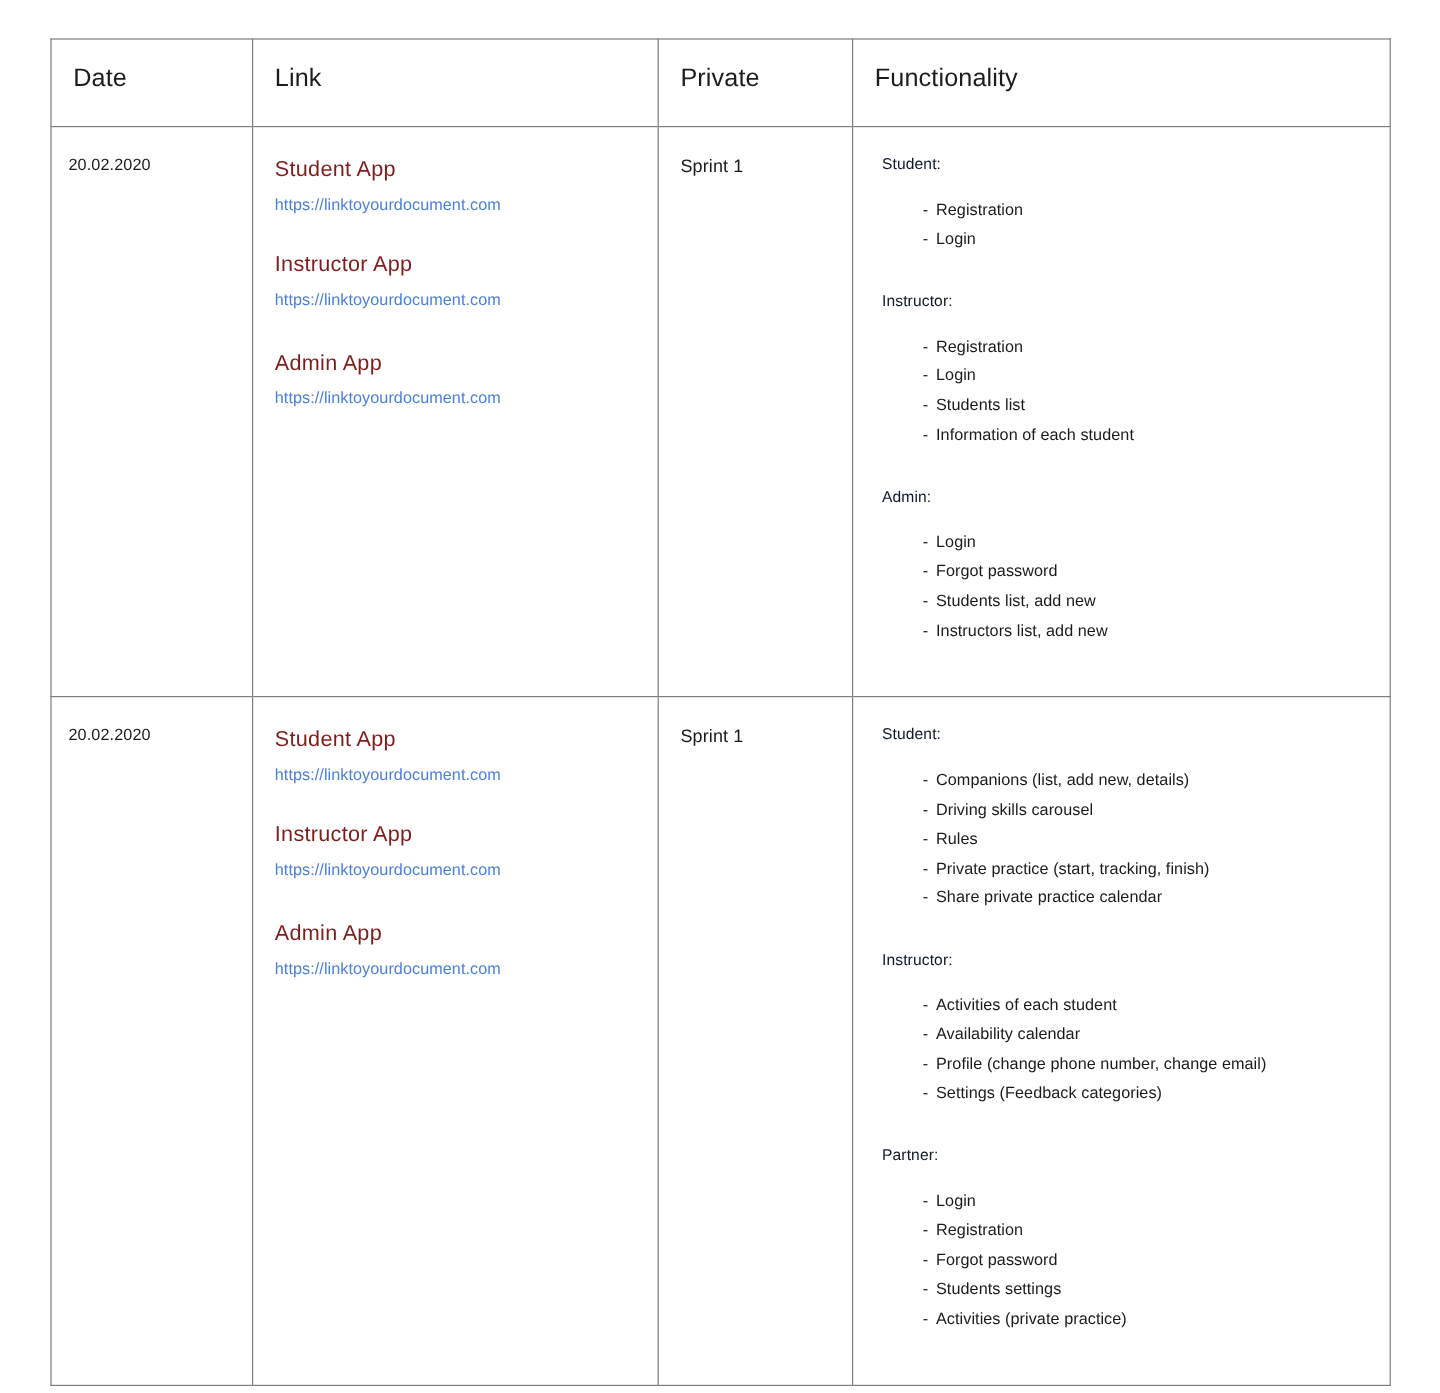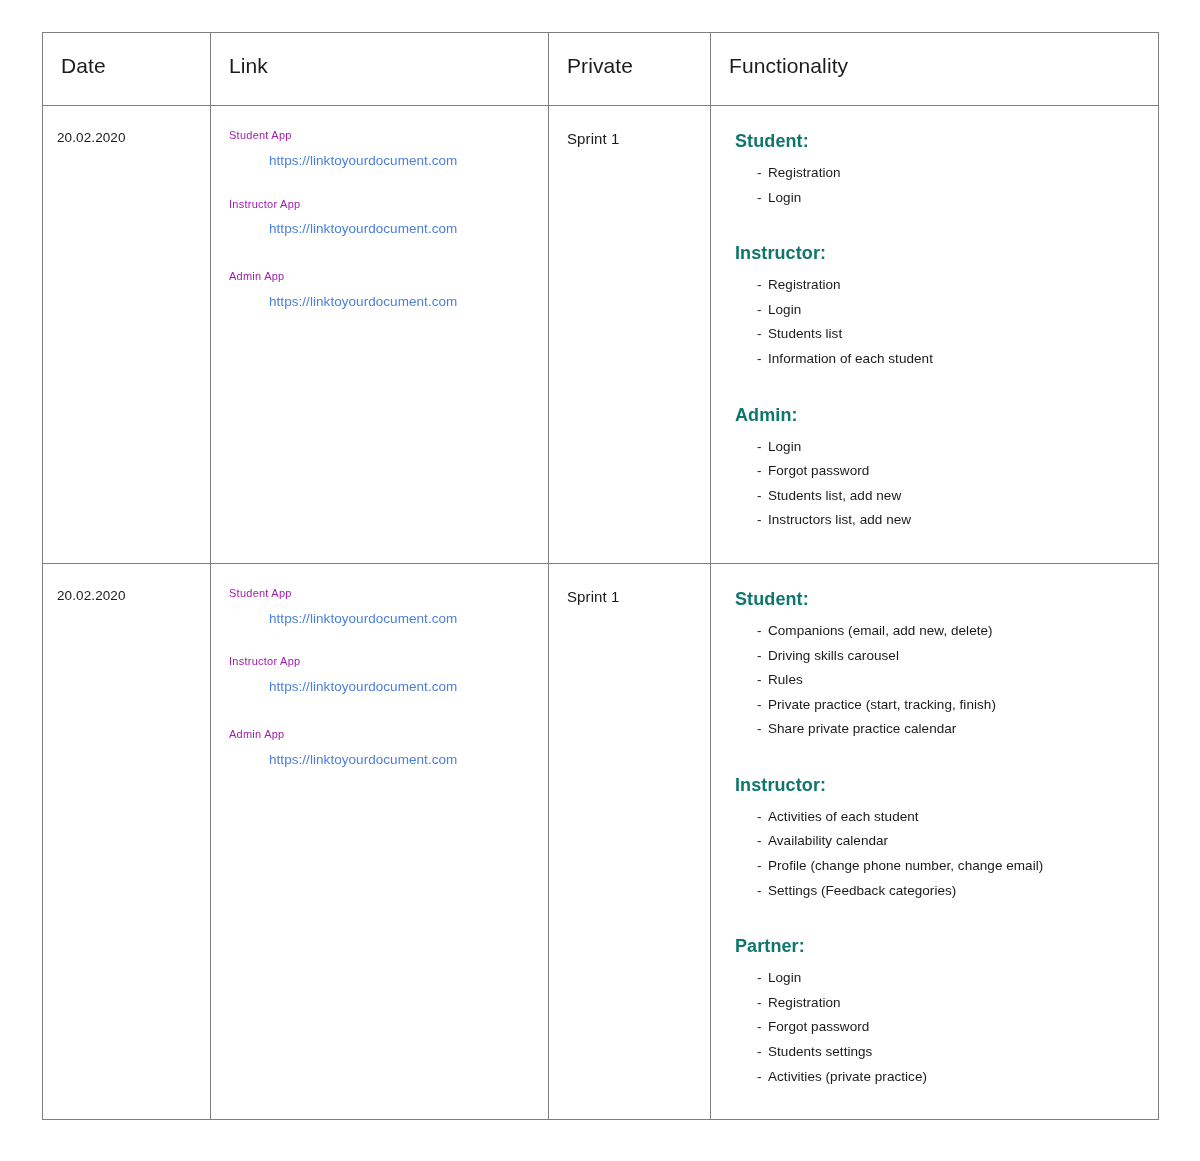--- a/index.html
+++ b/index.html
@@ -76,49 +76,48 @@
     color: #1a1a1a;
     letter-spacing: 0.1px;
   }
 
   
   .link-group { margin-bottom: 26px; }
   .link-group.gap-lg { margin-bottom: 30px; }
   .link-group:last-child { margin-bottom: 0; }
 
   .app-label {
-    font-size: 11px;
-    color: #a21caf;
+    font-size: 18px;
+    color: #7f1d1d;
     letter-spacing: 0.25px;
     margin-bottom: 7px;
   }
   .app-link {
     font-size: 13.5px;
     color: #4a7fdd;
     letter-spacing: 0.05px;
     text-decoration: none;
     display: inline-block;
     cursor: pointer;
-    margin-left: 40px;
   }
 
   
   .func-section { margin-bottom: 30px; }
   .func-section:last-child { margin-bottom: 0; }
 
   .func-title {
-    font-size: 18px;
-    font-weight: 700;
-    color: #0f766e;
+    font-size: 13px;
+    font-weight: 400;
+    color: #0f172a;
     letter-spacing: 0.1px;
     margin-bottom: 7px;
   }
   .func-list {
     list-style: none;
-    margin: 4px;
+    margin: 16px;
     padding: 0 0 0 18px;
   }
   .func-list li {
     font-size: 13.5px;
     color: #1a1a1a;
     line-height: 1.82;
     letter-spacing: 0.05px;
     white-space: nowrap;
   }
   .dash { display: inline-block; width: 11px; }
@@ -263,21 +262,21 @@
             <span class="sprint-text">Sprint 1</span>
           </div>
         </td>
 
         <td>
           <div class="cell cell-func">
 
             <div class="func-section">
               <div class="func-title">Student:</div>
               <ul class="func-list">
-                <li><span class="dash">-</span><span>Companions (email, add new, delete)</span></li>
+                <li><span class="dash">-</span><span>Companions (list, add new, details)</span></li>
                 <li><span class="dash">-</span><span>Driving skills carousel</span></li>
                 <li><span class="dash">-</span><span>Rules</span></li>
                 <li><span class="dash">-</span><span>Private practice (start, tracking, finish)</span></li>
                 <li><span class="dash">-</span><span>Share private practice calendar</span></li>
               </ul>
             </div>
 
             <div class="func-section">
               <div class="func-title">Instructor:</div>
               <ul class="func-list">

